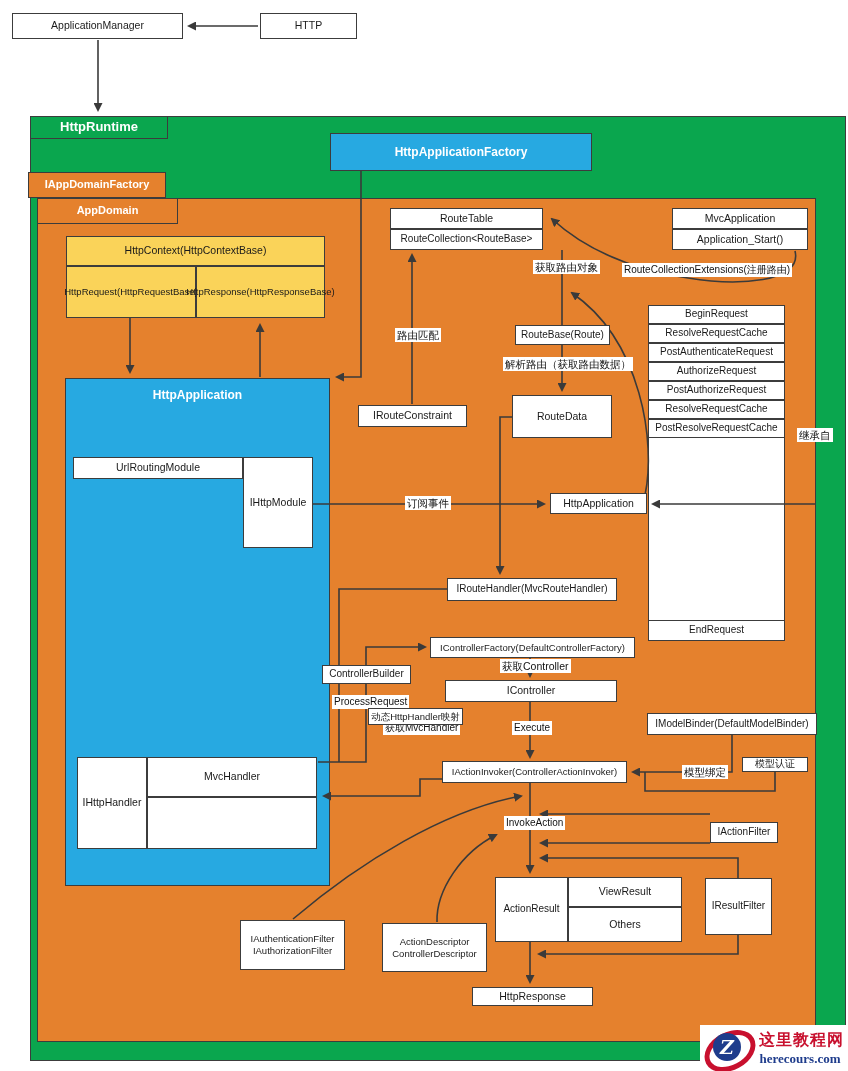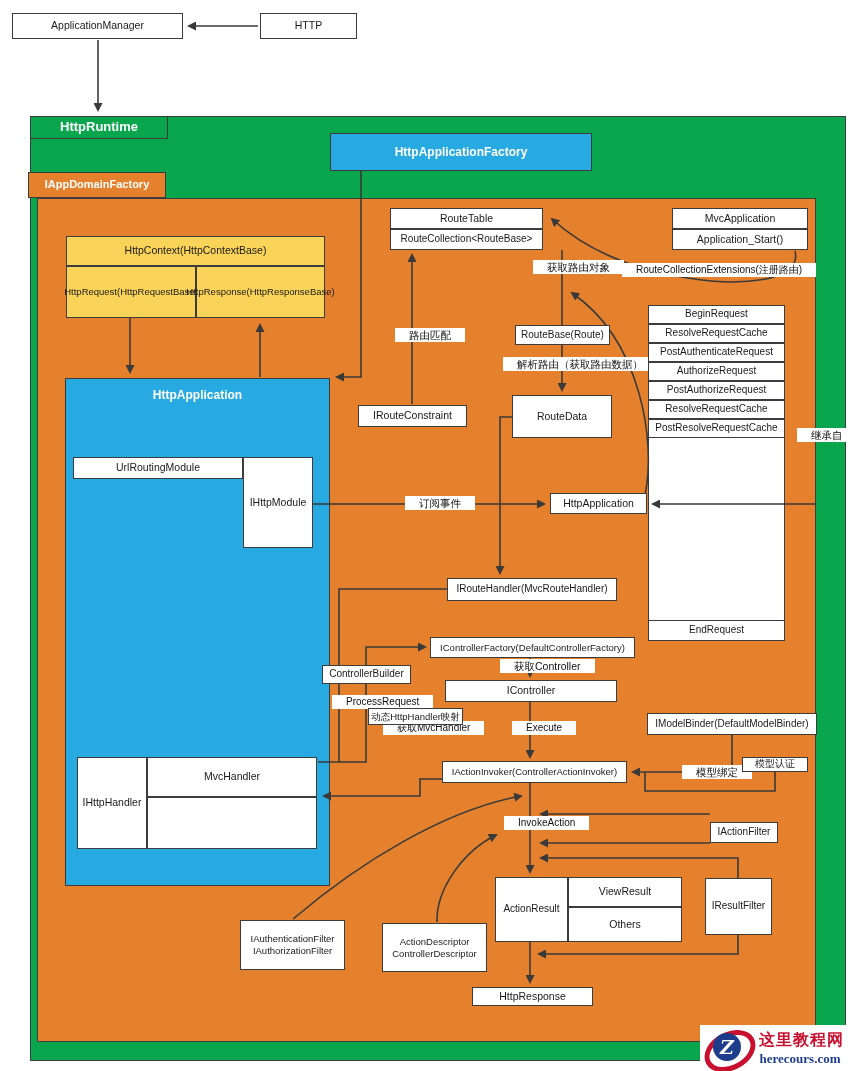--- a/index.html
+++ b/index.html
@@ -16,21 +16,21 @@
   .node span{white-space:pre-line;padding:1px 2px;}
   .node.green{background:#0aa64e;}
   .node.orange{background:#e5812d;}
   .node.blue{background:#27a9e1;}
   .node.yellow{background:#fad359;}
   .node.white{background:#ffffff;}
   .node.bold span{font-weight:bold;}
   .node.white-text{color:#fff;}
   .node.label-top{align-items:flex-start;}
   .node.label-top span{padding-top:9px;}
-  .flabel{position:absolute;background:#fff;padding:0 14px;font-size:10.5px;color:#111;
+  .flabel{position:absolute;background:#fff;padding:0 2px;font-size:10.5px;color:#111;
           white-space:nowrap;line-height:1.35;}
   path.c{fill:none;stroke:#3a3a3a;stroke-width:1.6;}
   
   #logo{position:absolute;left:700px;top:1025px;width:148px;height:46px;background:#fff;
         display:flex;align-items:center;}
   .swoosh{position:relative;width:56px;height:44px;flex:none;}
   .ring{position:absolute;left:3px;top:6px;width:44px;height:28px;border:5px solid #c8102e;
         border-radius:50%;transform:rotate(-28deg);}
   .zball{position:absolute;left:13px;top:7px;width:28px;height:28px;background:#1e3c8c;border-radius:50%;
          color:#fff;font-weight:bold;font-style:italic;font-size:19px;display:flex;align-items:center;
@@ -104,20 +104,23 @@
       </div>
       <div class="node white" style="left: 260px; top: 13px; width: 97px; height: 26px;">
         <span>HTTP</span>
       </div>
       <div class="node green bold white-text" style="left: 30px; top: 116px; width: 138px; height: 23px; font-size: 13px;">
         <span>HttpRuntime</span>
       </div>
       <div class="node orange bold white-text" style="left: 28px; top: 172px; width: 138px; height: 26px; font-size: 11px;">
         <span>IAppDomainFactory</span>
       </div>
+      <div class="node orange bold white-text" style="left: 37px; top: 198px; width: 141px; height: 26px; font-size: 11px;">
+        <span>AppDomain</span>
+      </div>
       <div class="node blue bold white-text" style="left: 330px; top: 133px; width: 262px; height: 38px; font-size: 12px;">
         <span>HttpApplicationFactory</span>
       </div>
       <div class="node yellow" style="left: 66px; top: 236px; width: 259px; height: 30px;">
         <span>HttpContext(HttpContextBase)</span>
       </div>
       <div class="node yellow" style="left: 66px; top: 266px; width: 130px; height: 52px; font-size: 9.5px;">
         <span>HttpRequest(HttpRequestBase)</span>
       </div>
       <div class="node yellow" style="left: 196px; top: 266px; width: 129px; height: 52px; font-size: 9.5px;">

